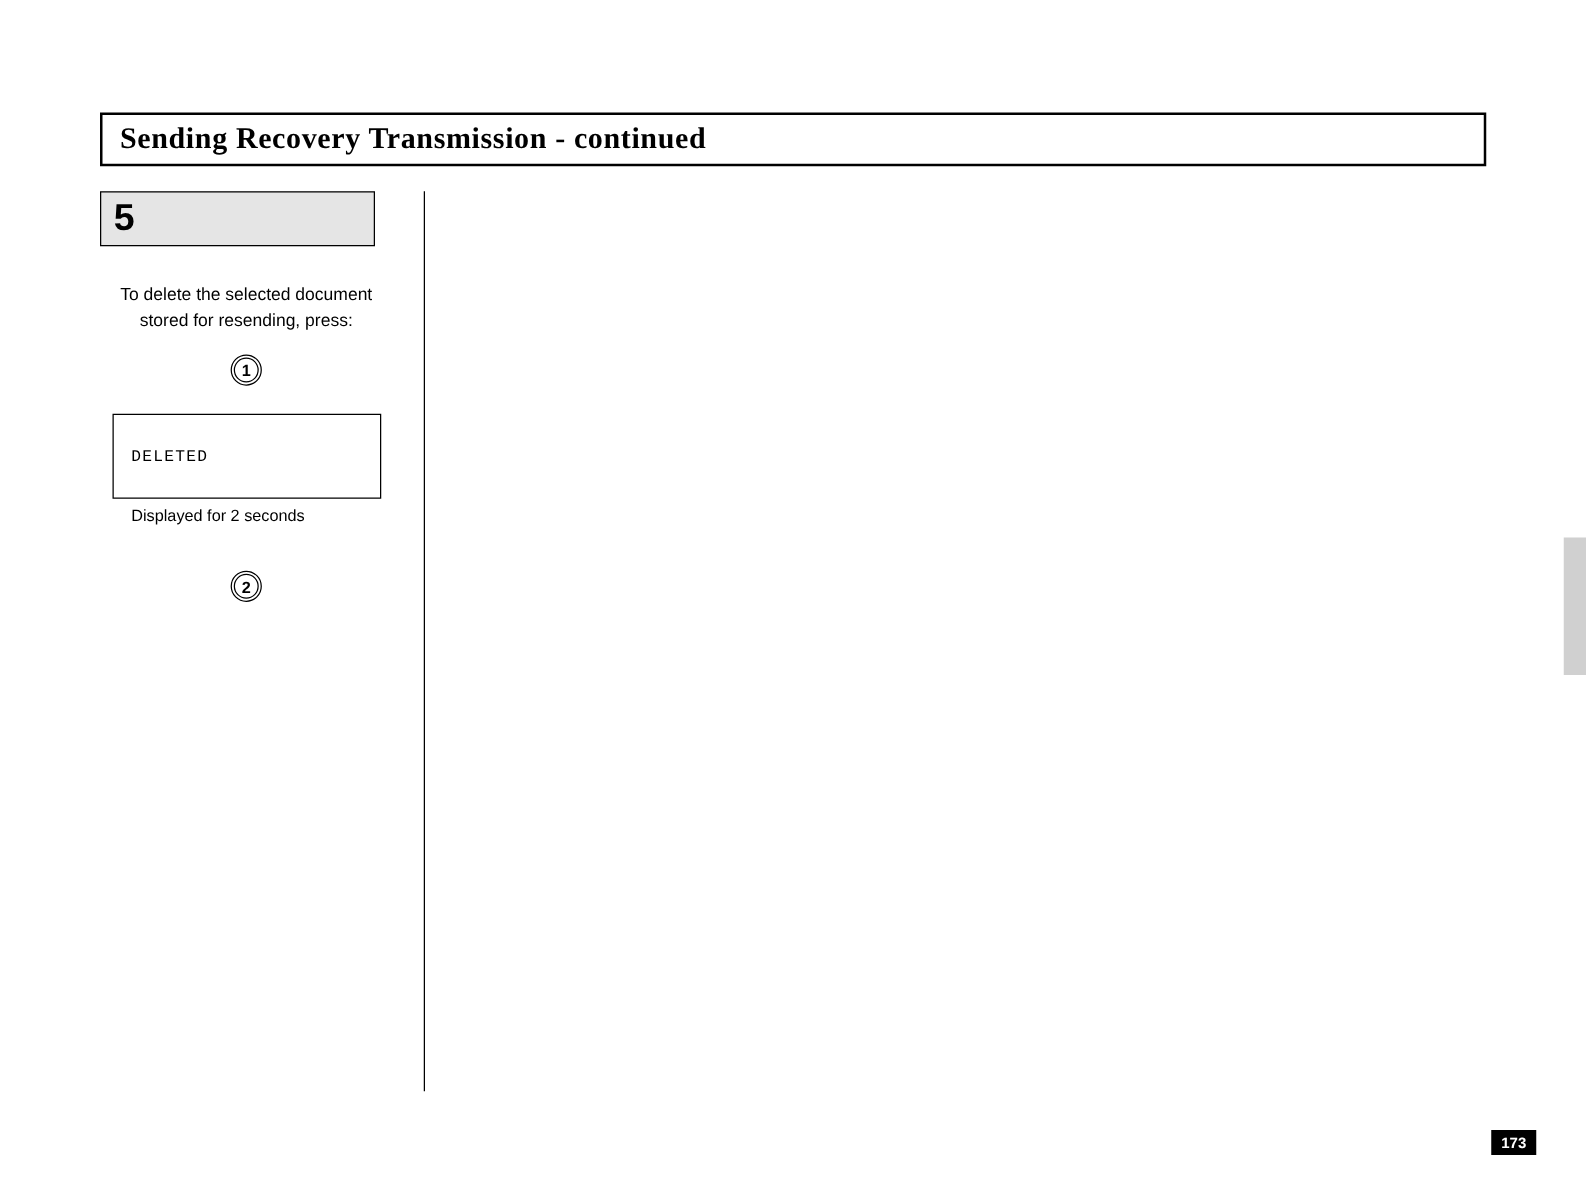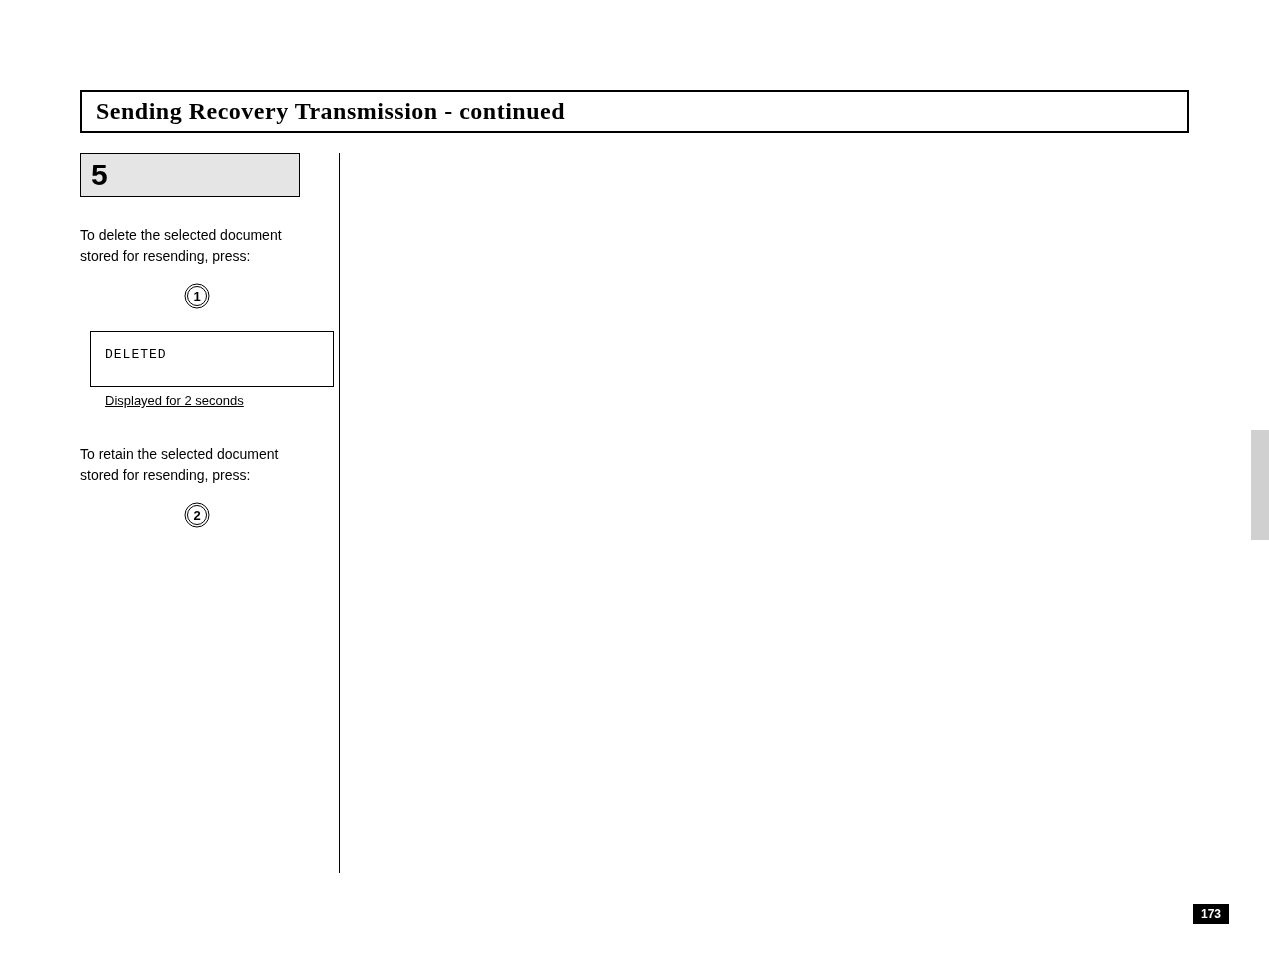--- a/index.html
+++ b/index.html
@@ -55,47 +55,47 @@
     .step-title {
       font-size: 15px;
       font-weight: bold;
       line-height: 1.3;
       padding-top: 2px;
     }
     .body-text {
       font-size: 14px;
       line-height: 1.5;
       margin-bottom: 16px;
+      text-align: center;
     }
     .key-icon {
       display: block;
       margin: 0 auto 22px auto;
       width: 26px;
       height: 26px;
     }
     .key-icon svg {
       width: 100%;
       height: 100%;
     }
     .display-box {
       border: 1px solid #000;
-      padding: 12px 14px 24px 14px;
+      padding: 24px 14px 24px 14px;
       margin: 0 0 6px 10px;
-      width: 244px;
+      width: 215px;
     }
     .display-text {
       font-family: 'Courier New', monospace;
       font-size: 13px;
       letter-spacing: 1px;
     }
     .display-caption {
       font-size: 13px;
       margin-left: 25px;
       margin-bottom: 36px;
-      text-decoration: underline;
     }
     .side-tab {
       position: absolute;
       right: 0;
       top: 430px;
       width: 18px;
       height: 110px;
       background: #d0d0d0;
     }
     .page-number-box {
@@ -133,21 +133,20 @@
           <circle cx="13" cy="13" r="9.5" fill="none" stroke="#000" stroke-width="1"></circle>
           <text x="13" y="18" text-anchor="middle" font-family="Arial" font-size="13" font-weight="bold">1</text>
         </svg>
       </div>
 
       <div class="display-box">
         <span class="display-text">DELETED</span>
       </div>
       <p class="display-caption">Displayed for 2 seconds</p>
 
-      <p class="body-text">To retain the selected document stored for resending, press:</p>
 
       <div class="key-icon">
         <svg viewBox="0 0 26 26">
           <circle cx="13" cy="13" r="12" fill="none" stroke="#000" stroke-width="1"></circle>
           <circle cx="13" cy="13" r="9.5" fill="none" stroke="#000" stroke-width="1"></circle>
           <text x="13" y="18" text-anchor="middle" font-family="Arial" font-size="13" font-weight="bold">2</text>
         </svg>
       </div>
 
 

